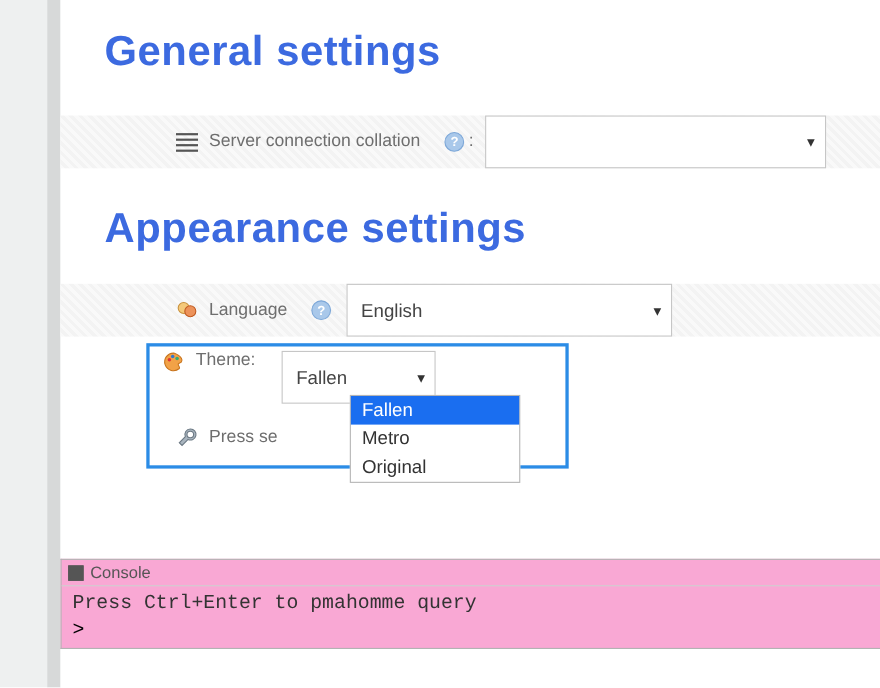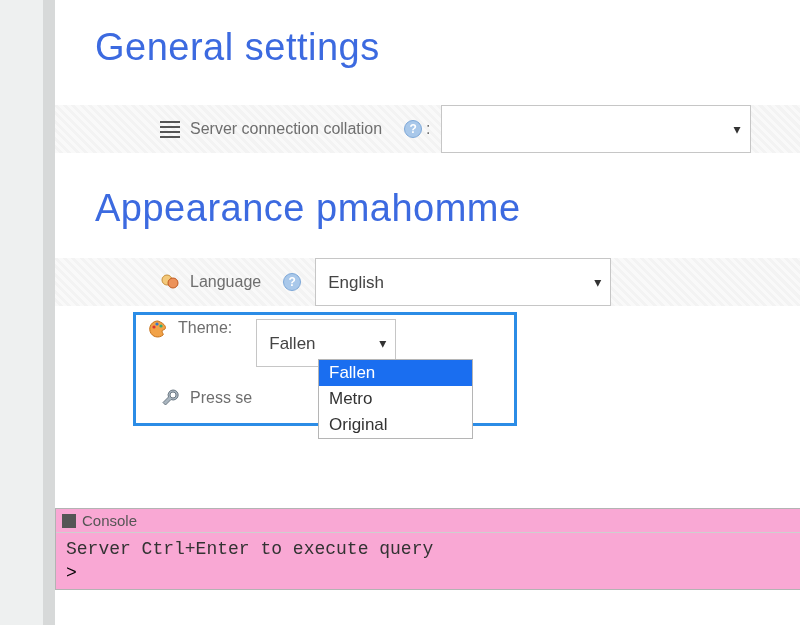--- a/index.html
+++ b/index.html
@@ -1,20 +1,20 @@
 <!DOCTYPE html>
 <html><head>
 <meta charset="utf-8">
 <style>
 *{box-sizing:border-box;margin:0;padding:0}
 body{width:800px;height:625px;font-family:Arial,Helvetica,sans-serif;background:#fff;overflow:hidden;position:relative}
 .gutter{position:absolute;left:0;top:0;width:55px;height:100%;background:#eef0f0}
 .gutter::after{content:"";position:absolute;right:0;top:0;width:12px;height:100%;background:#d7d9d9}
 .main{position:absolute;left:55px;top:0;right:0;bottom:0;background:#fff;padding-top:26px}
-h2{font-weight:400;font-size:38px;color:#3c6ae0;letter-spacing:.5px}
+h2{font-weight:700;font-size:38px;color:#3c6ae0;letter-spacing:.5px}
 .h1{margin-left:40px;margin-bottom:36px}
 .h2{margin-left:40px;margin-bottom:28px;margin-top:34px}
 .row{display:flex;align-items:center;height:48px}
 .row.indent{padding-left:105px}
 .row.hatch{background:repeating-linear-gradient(45deg,#f9f9f9 0,#f9f9f9 3px,#f3f3f3 3px,#f3f3f3 6px)}
 .label{font-size:16px;color:#6e6e6e;margin-right:18px}
 .help{display:inline-flex;align-items:center;justify-content:center;width:18px;height:18px;border-radius:50%;background:#a9c8ea;color:#fff;font-size:12px;font-weight:bold;margin-left:4px;margin-right:4px;border:1px solid #7ea8d8}
 .colon{color:#6e6e6e;margin-right:10px}
 .select{appearance:none;border:1px solid #c6c6c6;background:#fff;height:48px;padding:0 32px 0 12px;font-size:17px;color:#444;position:relative}
 .select-wrap{position:relative;display:inline-block}
@@ -52,21 +52,21 @@
     <span class="label">Server connection collation</span>
     <span class="help">?</span>
     <span class="colon">:</span>
     <span class="select-wrap">
       <select class="select collation-sel">
         <option></option>
       </select>
     </span>
   </div>
 
-  <h2 class="h2">Appearance pmahomme</h2>
+  <h2 class="h2">Appearance settings</h2>
 
   <div class="row indent hatch">
     <span class="ic">
       <svg viewBox="0 0 20 20">
           <circle cx="7" cy="8" r="5" fill="#f4c97a" stroke="#c9923e"></circle>
           <circle cx="13" cy="11" r="5" fill="#ec925a" stroke="#c05a20"></circle>
         </svg>
     </span>
     <span class="label">Language</span>
     <span class="help">?</span>
@@ -111,15 +111,15 @@
     </div>
   </div>
 
 </div>
 
 <div class="console">
   <div class="console-head">
     <span class="console-sq"></span>
     <span class="console-title">Console</span>
   </div>
-  <div class="console-body">Server Ctrl+Enter to execute query</div>
+  <div class="console-body">Press Ctrl+Enter to pmahomme query</div>
   <div class="console-prompt">&gt;</div>
 </div>
 
 </body></html>

